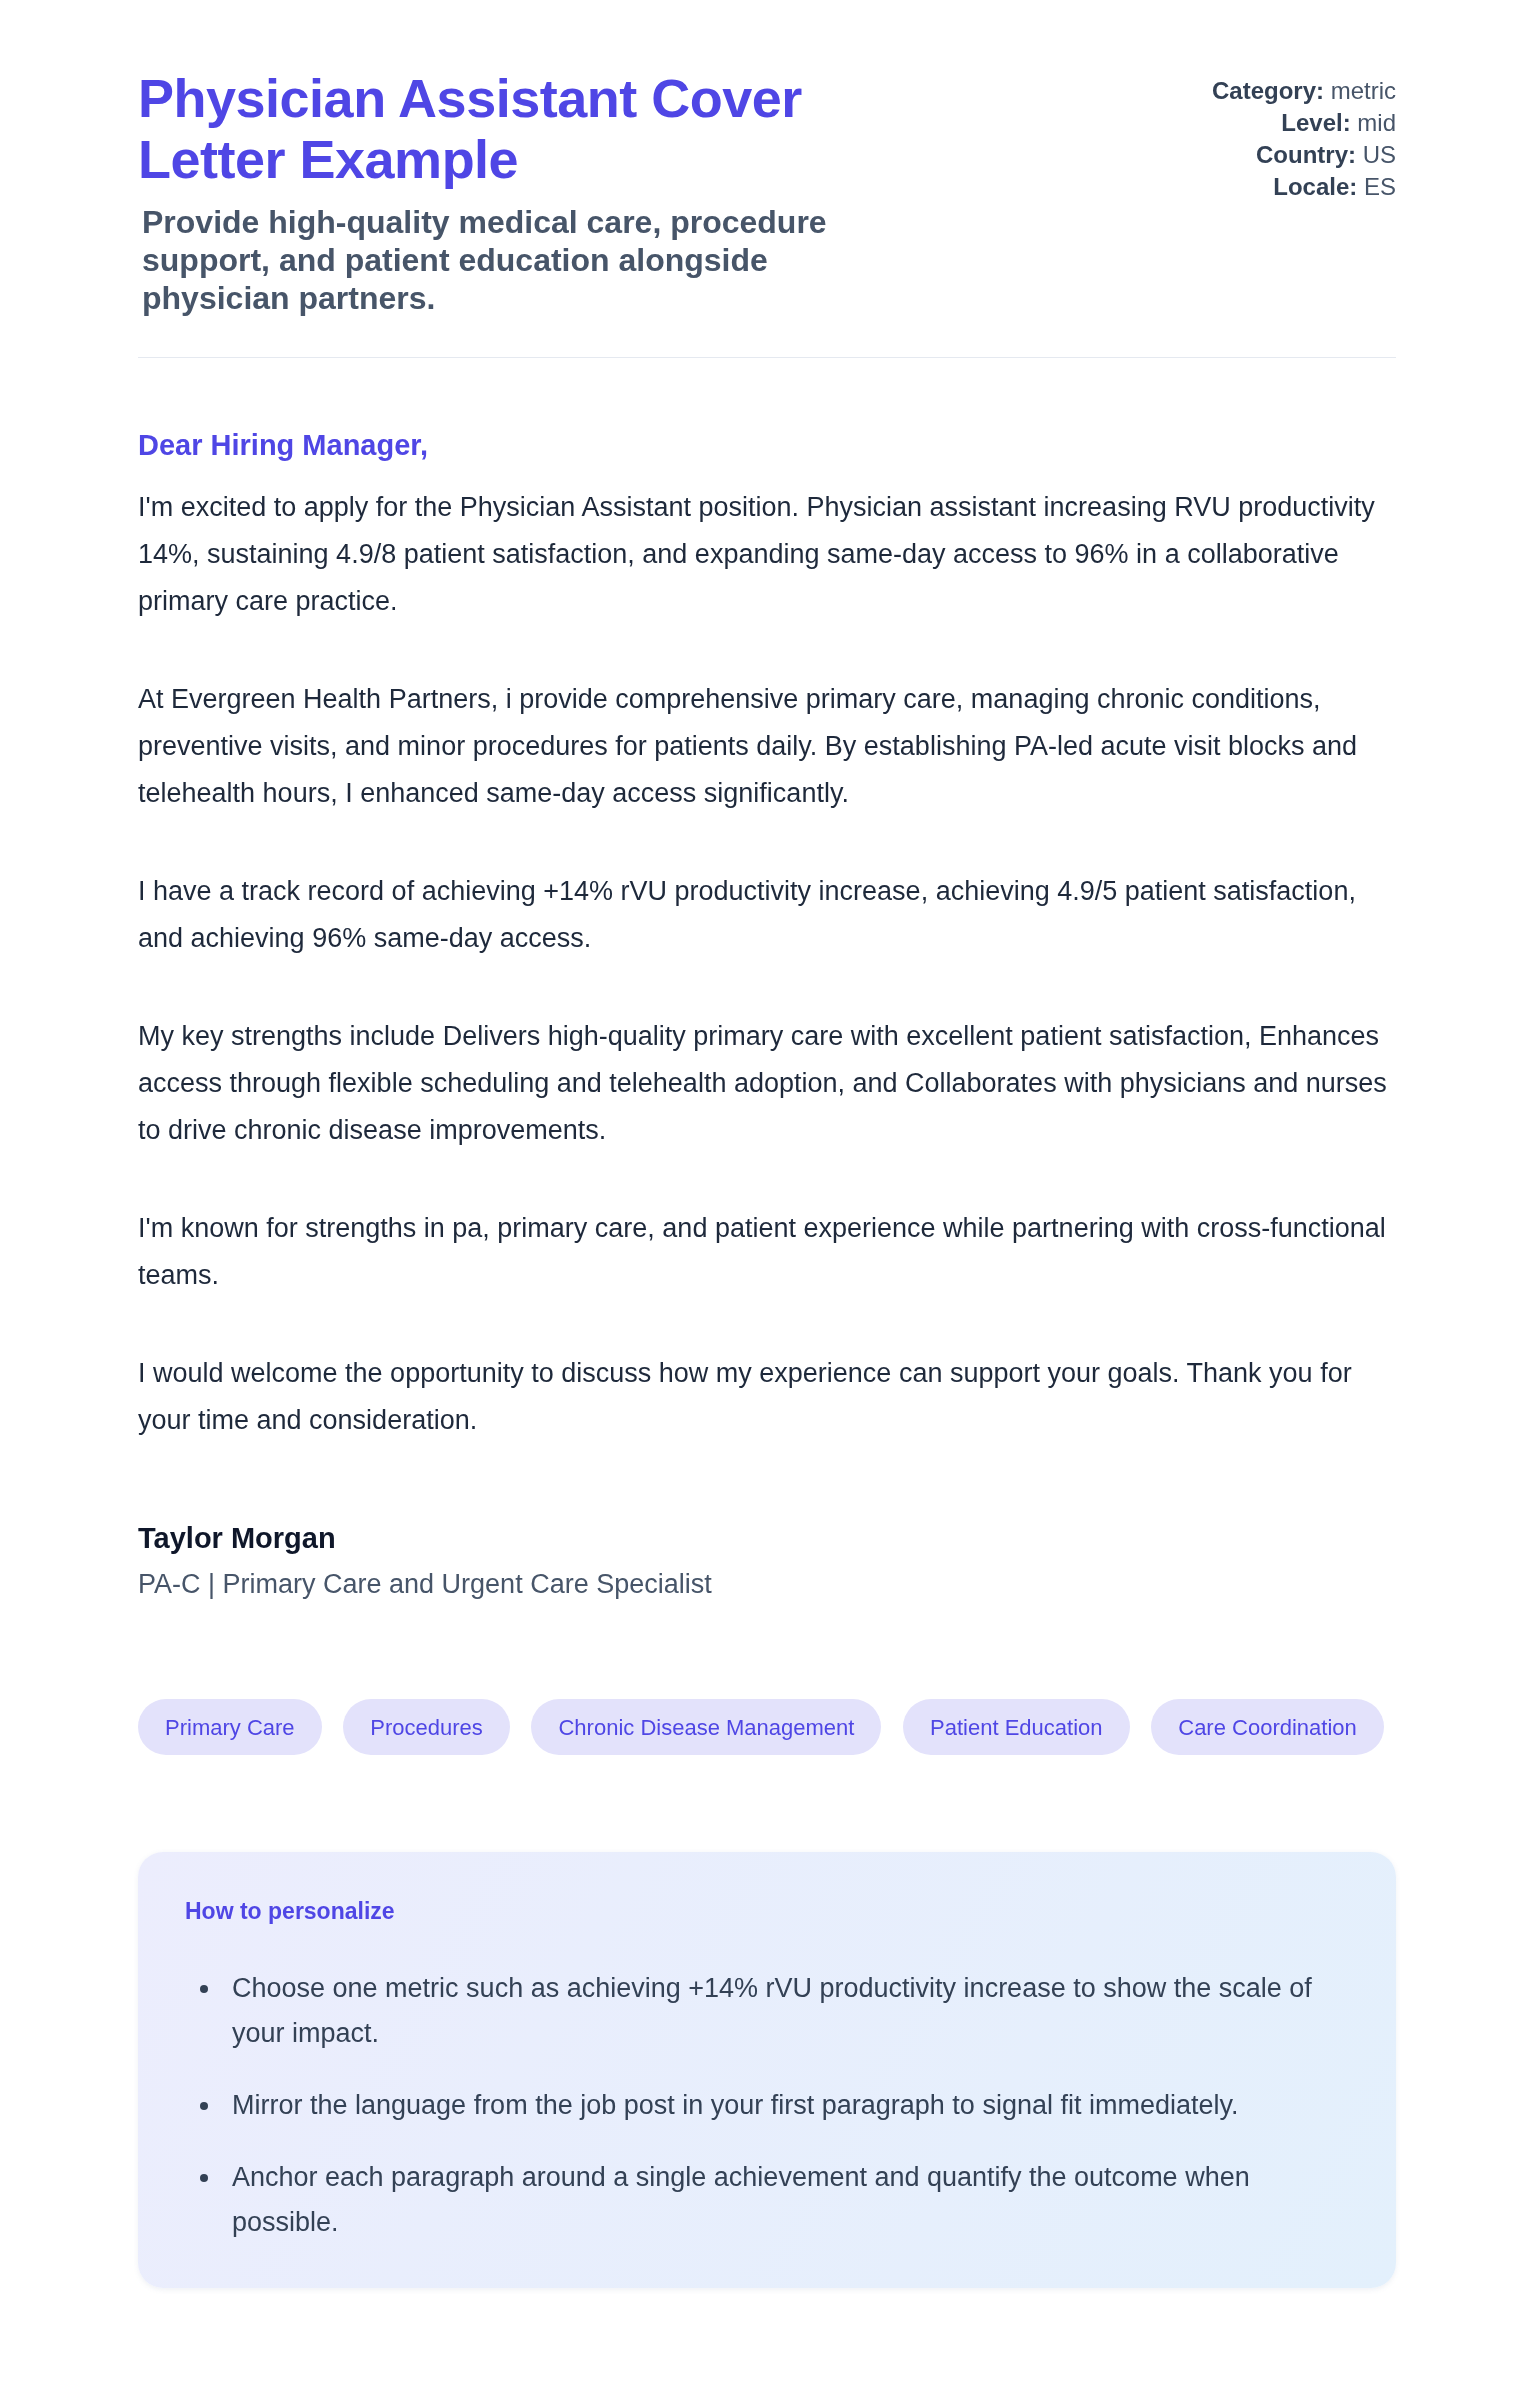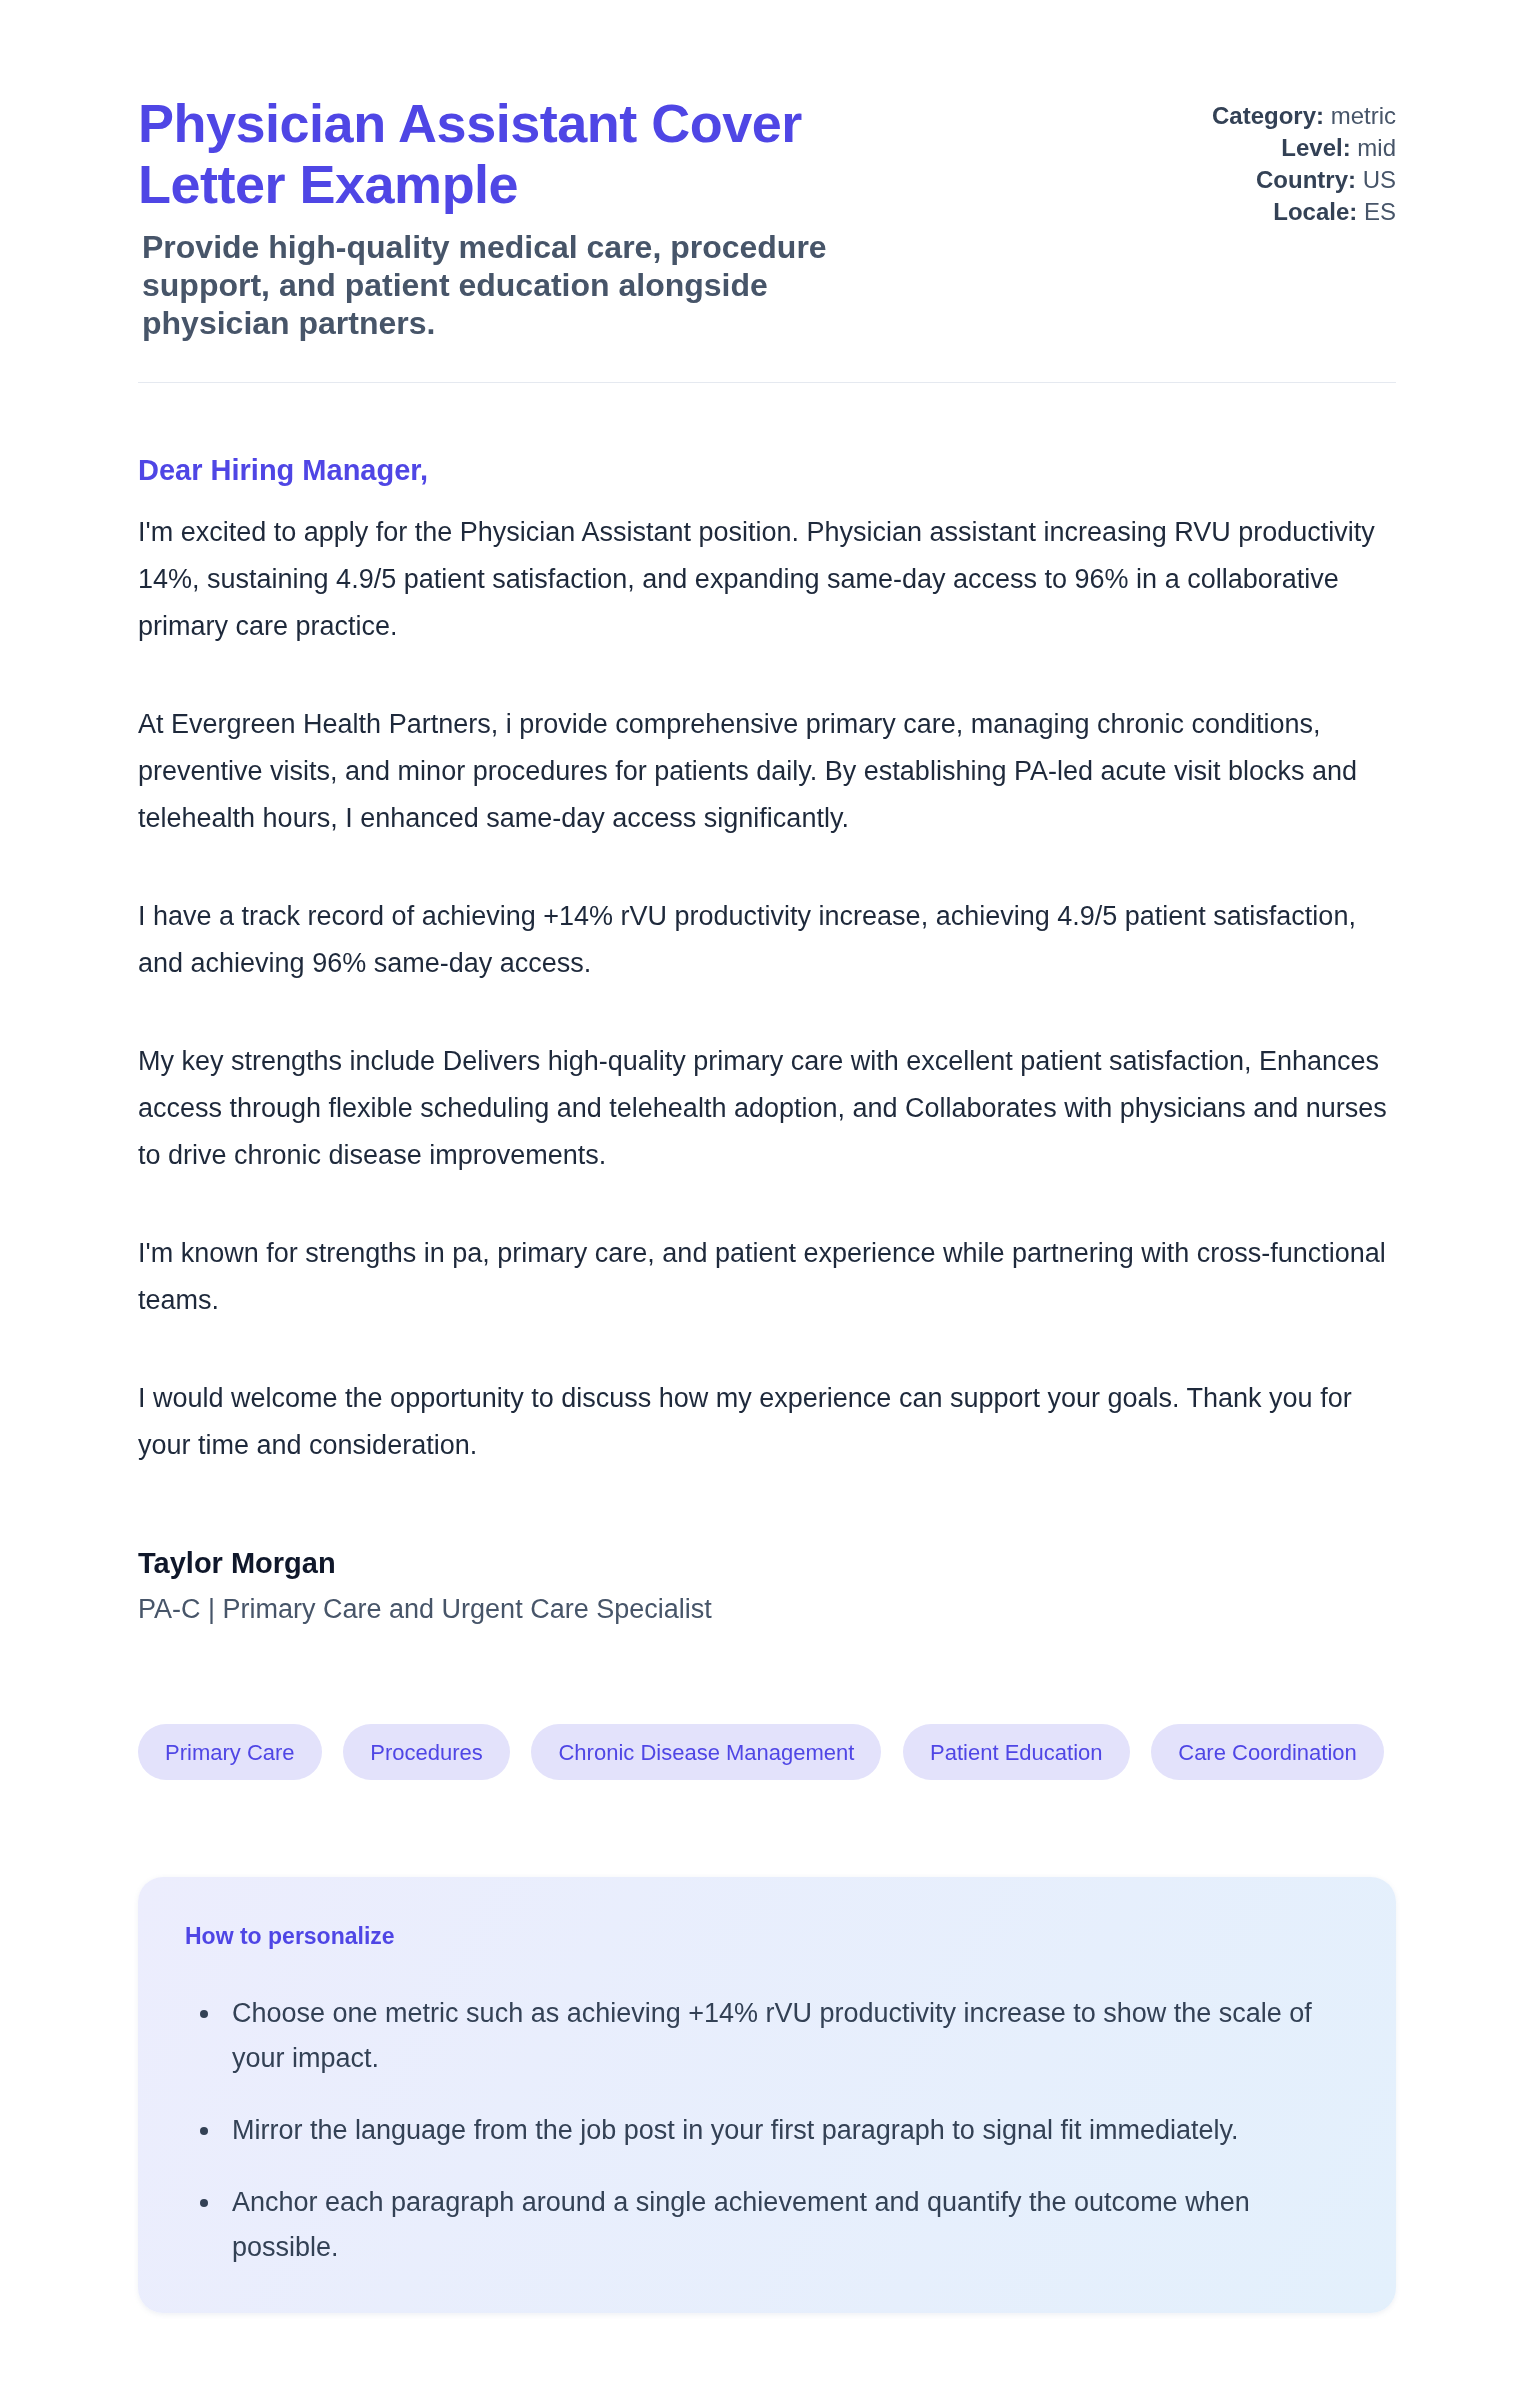--- a/index.html
+++ b/index.html
@@ -9,21 +9,21 @@
     background: #ffffff;
     font-family: "Liberation Sans", sans-serif;
   }
   body {
     width: 1534px;
     min-height: 2389px;
   }
   .container {
     width: 1258px;
     margin: 0 auto;
-    padding-top: 93px;
+    padding-top: 68px;
   }
   
   .header {
     display: flex;
     justify-content: space-between;
     align-items: flex-start;
   }
   .header-left { width: 839px; }
   .page-title {
     margin: 0 0 12.6px 0;
@@ -161,21 +161,21 @@
         <span class="meta-label">Locale:</span>
         <span>ES</span>
       </div>
     </div>
   </div>
 
   <hr class="divider">
 
   <div class="letter">
     <p class="greeting">Dear Hiring Manager,</p>
-    <p class="para">I'm excited to apply for the Physician Assistant position. Physician assistant increasing RVU productivity 14%, sustaining 4.9/5 patient satisfaction, and expanding same-day access to 96% in a collaborative primary care practice.</p>
+    <p class="para">I'm excited to apply for the Physician Assistant position. Physician assistant increasing RVU productivity 14%, sustaining 4.9/8 patient satisfaction, and expanding same-day access to 96% in a collaborative primary care practice.</p>
     <p class="para">At Evergreen Health Partners, i provide comprehensive primary care, managing chronic conditions, preventive visits, and minor procedures for patients daily. By establishing PA-led acute visit blocks and telehealth hours, I enhanced same-day access significantly.</p>
     <p class="para">I have a track record of achieving +14% rVU productivity increase, achieving 4.9/5 patient satisfaction, and achieving 96% same-day access.</p>
     <p class="para">My key strengths include Delivers high-quality primary care with excellent patient satisfaction, Enhances access through flexible scheduling and telehealth adoption, and Collaborates with physicians and nurses to drive chronic disease improvements.</p>
     <p class="para">I'm known for strengths in pa, primary care, and patient experience while partnering with cross-functional teams.</p>
     <p class="para">I would welcome the opportunity to discuss how my experience can support your goals. Thank you for your time and consideration.</p>
 
     <p class="signature-name">Taylor Morgan</p>
     <p class="signature-role">PA-C | Primary Care and Urgent Care Specialist</p>
   </div>
 

